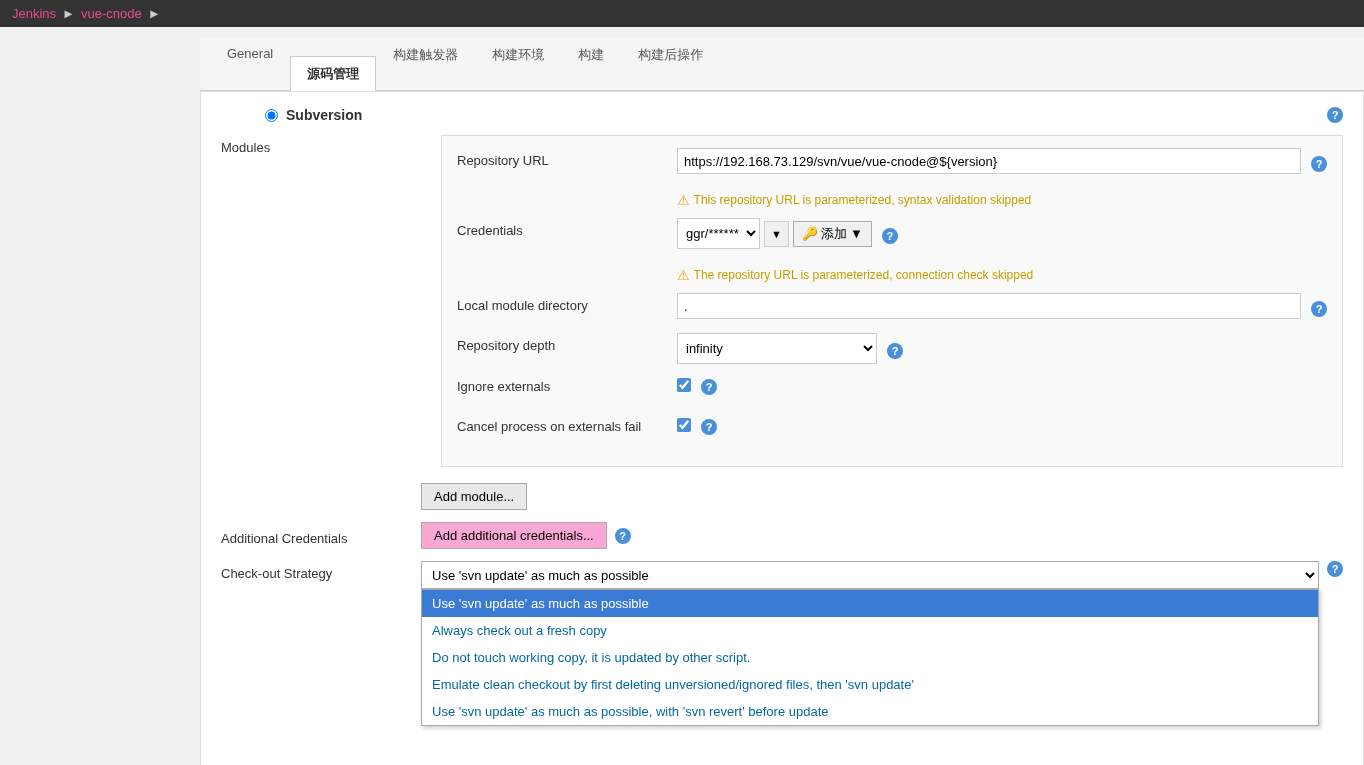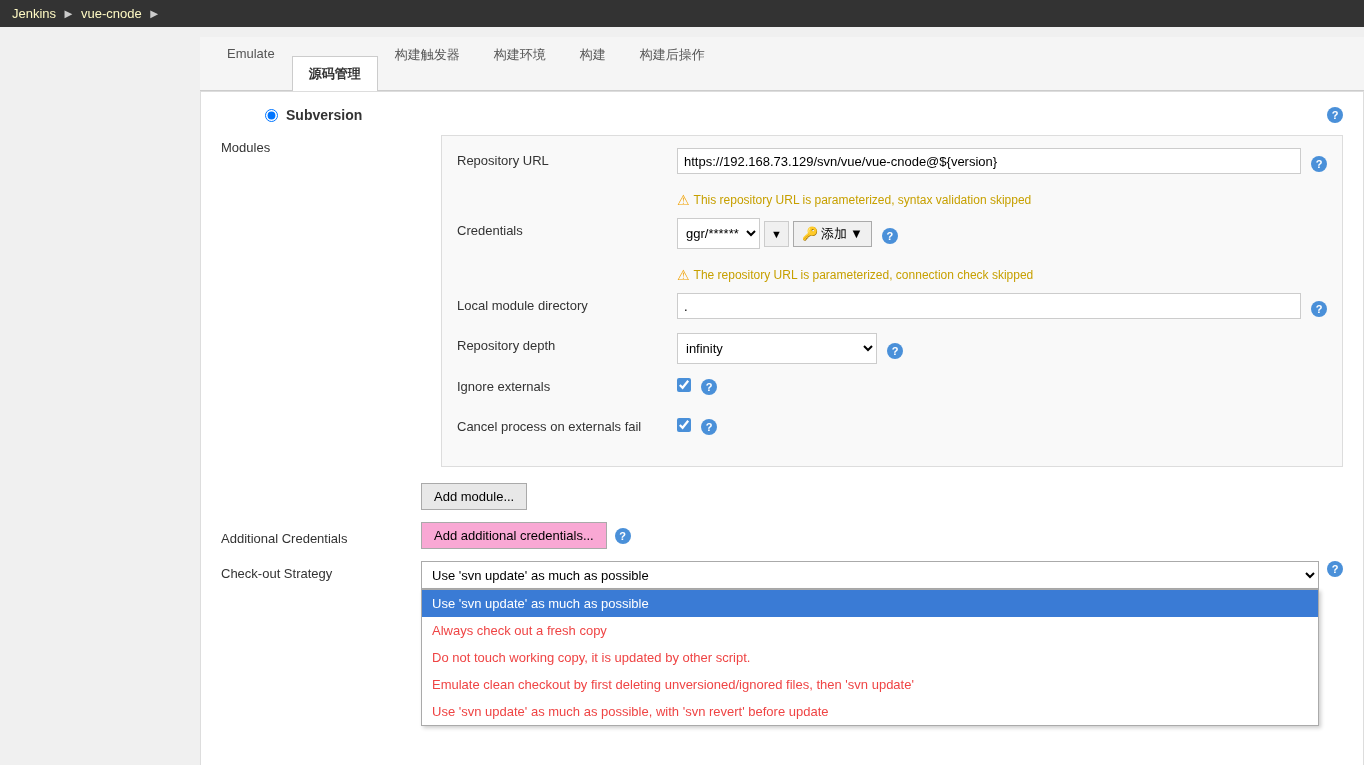--- a/index.html
+++ b/index.html
@@ -8,21 +8,21 @@
     
     .breadcrumb {
       background: #333;
       color: #ccc;
       padding: 6px 12px;
       display: flex;
       align-items: center;
       gap: 6px;
       font-size: 13px;
     }
-    .breadcrumb a { color: #fef9c3; text-decoration: none; }
+    .breadcrumb a { color: #ec4899; text-decoration: none; }
 
     
     .main-container {
       display: flex;
       flex-direction: column;
       padding: 10px 0 0 200px;
       min-height: calc(100vh - 32px);
     }
 
     
@@ -205,21 +205,21 @@
       right: 0;
       background: #fff;
       border: 1px solid #aaa;
       z-index: 100;
       box-shadow: 2px 2px 4px rgba(0,0,0,0.2);
     }
     .dropdown-item {
       padding: 6px 10px;
       cursor: pointer;
       font-size: 13px;
-      color: #ef4444;
+      color: #0369a1;
     }
     .dropdown-item.selected {
       background: #3a7bd5;
       color: #fff;
     }
 
     .outer-form-row {
       display: flex;
       align-items: flex-start;
       margin-bottom: 12px;
@@ -253,21 +253,21 @@
 
 <div class="breadcrumb">
   <a>Jenkins</a>
   <span>►</span>
   <a>vue-cnode</a>
   <span>►</span>
 </div>
 
 <div class="main-container">
   <div class="tabs">
-    <div class="tab">Emulate</div>
+    <div class="tab">General</div>
     <div class="tab active">源码管理</div>
     <div class="tab">构建触发器</div>
     <div class="tab">构建环境</div>
     <div class="tab">构建</div>
     <div class="tab">构建后操作</div>
   </div>
 
   <div class="content">
 
     <div class="section-header-row">

